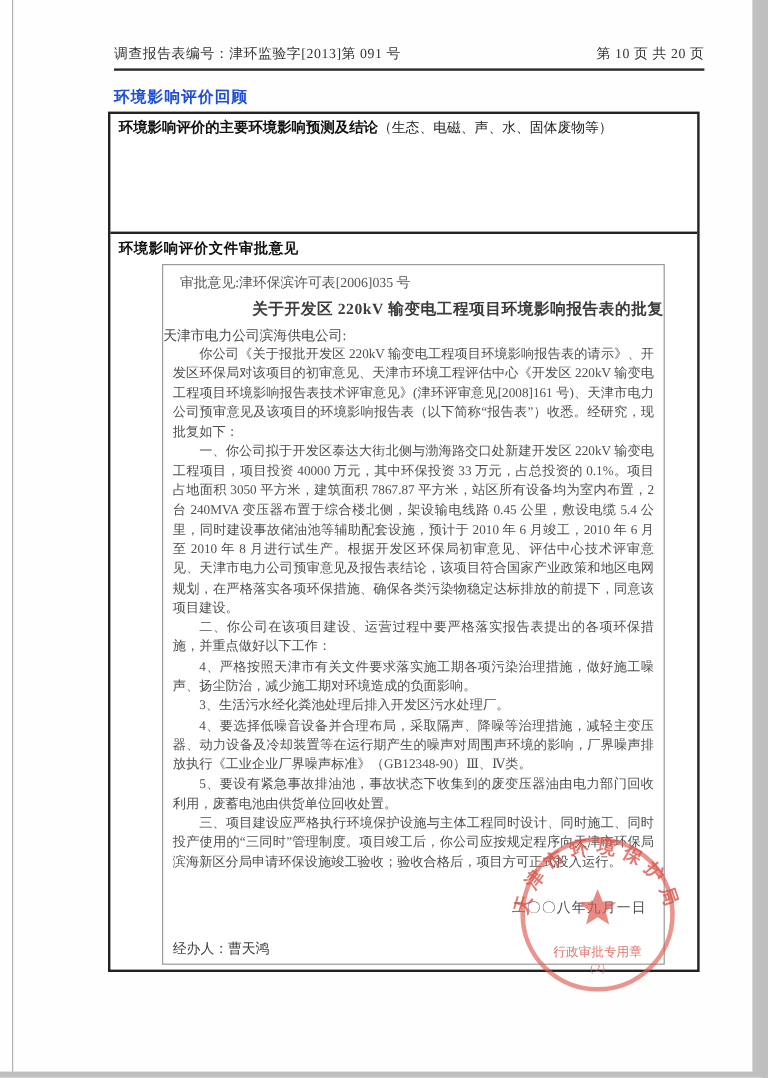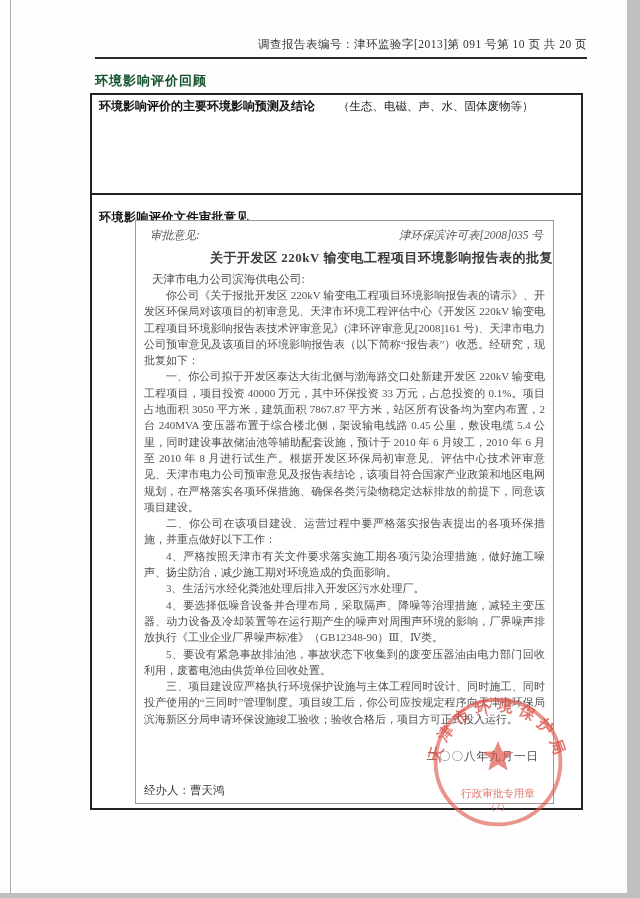--- a/index.html
+++ b/index.html
@@ -2,43 +2,43 @@
 <html><head>
 <meta charset="utf-8">
 <style>
   html,body{margin:0;padding:0;}
   body{background:#c5c5c5;font-family:"Liberation Serif","DejaVu Serif",serif;}
   .scan{position:relative;width:640px;height:898px;background:#bfbfbf;overflow:hidden;}
   .paper{position:absolute;left:0;top:0;width:627px;height:893px;background:#fefefe;}
   .edge-line{position:absolute;left:10px;top:0;width:1px;height:893px;background:#b0b0b0;}
 
   .doc-header{position:absolute;left:95px;top:37px;width:492px;display:flex;
-    justify-content:flex-end;font-size:11.5px;color:#333;letter-spacing:0.5px;
+    justify-content:space-between;font-size:11.5px;color:#333;letter-spacing:0.5px;
     padding-bottom:5px;border-bottom:2px solid #2b2b2b;}
   .section-title{position:absolute;left:95px;top:72px;font-family:"Liberation Sans","DejaVu Sans",sans-serif;
-    font-weight:bold;font-size:13px;color:#14532d;letter-spacing:1px;}
+    font-weight:bold;font-size:13px;color:#1d4ed8;letter-spacing:1px;}
 
   .outer-box{position:absolute;left:90px;top:93px;width:489px;height:713px;border:2px solid #222;background:#fff;}
   .cell1{height:95px;border-bottom:2px solid #222;padding:3px 7px 0;overflow:hidden;}
   .cell1-heading{font-size:12px;color:#111;}
   .cell1-heading .hb{font-family:Liberation Sans, sans-serif;font-weight:bold;text-align:center;}
-  .cell1-heading .hn{font-size:11.5px;color:#222;margin-left:23px;}
+  .cell1-heading .hn{font-size:11.5px;color:#222;}
   .cell1-para{margin:3px 0 0;font-size:11px;line-height:20.5px;letter-spacing:0.6px;
     text-indent:2em;text-align:justify;color:#262626;}
   .cell2{position:relative;height:614px;}
   .cell2-heading{font-family:"Liberation Sans","DejaVu Sans",sans-serif;font-weight:bold;
-    font-size:12px;color:#111;padding:14px 7px 0;letter-spacing:0.5px;}
+    font-size:12px;color:#111;padding:4px 7px 0;letter-spacing:0.5px;}
 
   .letter{position:absolute;left:43px;top:25px;width:417px;height:582px;border:1px solid #9a9a9a;
     background:#fff;color:#4f4f4f;overflow:hidden;}
-  .letter-head{display:flex;justify-content:space-between;align-items:flex-start;
-    padding:7px 10px 0 14px;font-size:11.5px;color:#555;font-style:italic;}
+  .letter-head{display:flex;align-items:flex-start;
+    padding:7px 10px 0 14px;font-size:11.5px;color:#555;}
   .letter-title{text-align:right;font-size:13px;font-weight:bold;color:#3c3c3c;
     margin-top:6px;letter-spacing:0.5px;}
-  .letter-salutation{font-size:11.5px;margin:5px 16px 0;color:#4a4a4a;}
+  .letter-salutation{font-size:11.5px;margin:5px 0 0;color:#4a4a4a;}
   .letter-body{padding:0 8px;font-size:11px;line-height:16.3px;text-align:justify;color:#4f4f4f;}
   .letter-body p{margin:0;text-indent:2em;}
   .letter-date{position:absolute;top:528px;right:14px;font-size:11.5px;color:#4a4a4a;letter-spacing:1px;}
   .letter-handler{position:absolute;bottom:5px;left:8px;font-size:11.5px;color:#3c3c3c;}
 
   .seal{position:absolute;left:426px;top:690px;width:144px;height:144px;z-index:5;pointer-events:none;}
 </style>
 </head>
 <body>
 
@@ -59,21 +59,21 @@
         <span class="hb">环境影响评价的主要环境影响预测及结论</span><span class="hn">（生态、电磁、声、水、固体废物等）</span>
       </div>
     </div>
 
     <div class="cell2">
       <div class="cell2-heading">环境影响评价文件审批意见</div>
 
       <div class="letter">
         <div class="letter-head">
           <span>审批意见:</span>
-          <span>津环保滨许可表[2008]035 号</span>
+          <span>津环保滨许可表[2006]035 号</span>
         </div>
         <div class="letter-title">关于开发区 220kV 输变电工程项目环境影响报告表的批复</div>
         <div class="letter-salutation">天津市电力公司滨海供电公司:</div>
         <div class="letter-body">
           <p>你公司《关于报批开发区 220kV 输变电工程项目环境影响报告表的请示》、开发区环保局对该项目的初审意见、天津市环境工程评估中心《开发区 220kV 输变电工程项目环境影响报告表技术评审意见》(津环评审意见[2008]161 号)、天津市电力公司预审意见及该项目的环境影响报告表（以下简称“报告表”）收悉。经研究，现批复如下：</p>
           <p>一、你公司拟于开发区泰达大街北侧与渤海路交口处新建开发区 220kV 输变电工程项目，项目投资 40000 万元，其中环保投资 33 万元，占总投资的 0.1%。项目占地面积 3050 平方米，建筑面积 7867.87 平方米，站区所有设备均为室内布置，2 台 240MVA 变压器布置于综合楼北侧，架设输电线路 0.45 公里，敷设电缆 5.4 公里，同时建设事故储油池等辅助配套设施，预计于 2010 年 6 月竣工，2010 年 6 月至 2010 年 8 月进行试生产。根据开发区环保局初审意见、评估中心技术评审意见、天津市电力公司预审意见及报告表结论，该项目符合国家产业政策和地区电网规划，在严格落实各项环保措施、确保各类污染物稳定达标排放的前提下，同意该项目建设。</p>
           <p>二、你公司在该项目建设、运营过程中要严格落实报告表提出的各项环保措施，并重点做好以下工作：</p>
           <p>4、严格按照天津市有关文件要求落实施工期各项污染治理措施，做好施工噪声、扬尘防治，减少施工期对环境造成的负面影响。</p>
           <p>3、生活污水经化粪池处理后排入开发区污水处理厂。</p>
           <p>4、要选择低噪音设备并合理布局，采取隔声、降噪等治理措施，减轻主变压器、动力设备及冷却装置等在运行期产生的噪声对周围声环境的影响，厂界噪声排放执行《工业企业厂界噪声标准》（GB12348-90）Ⅲ、Ⅳ类。</p>

